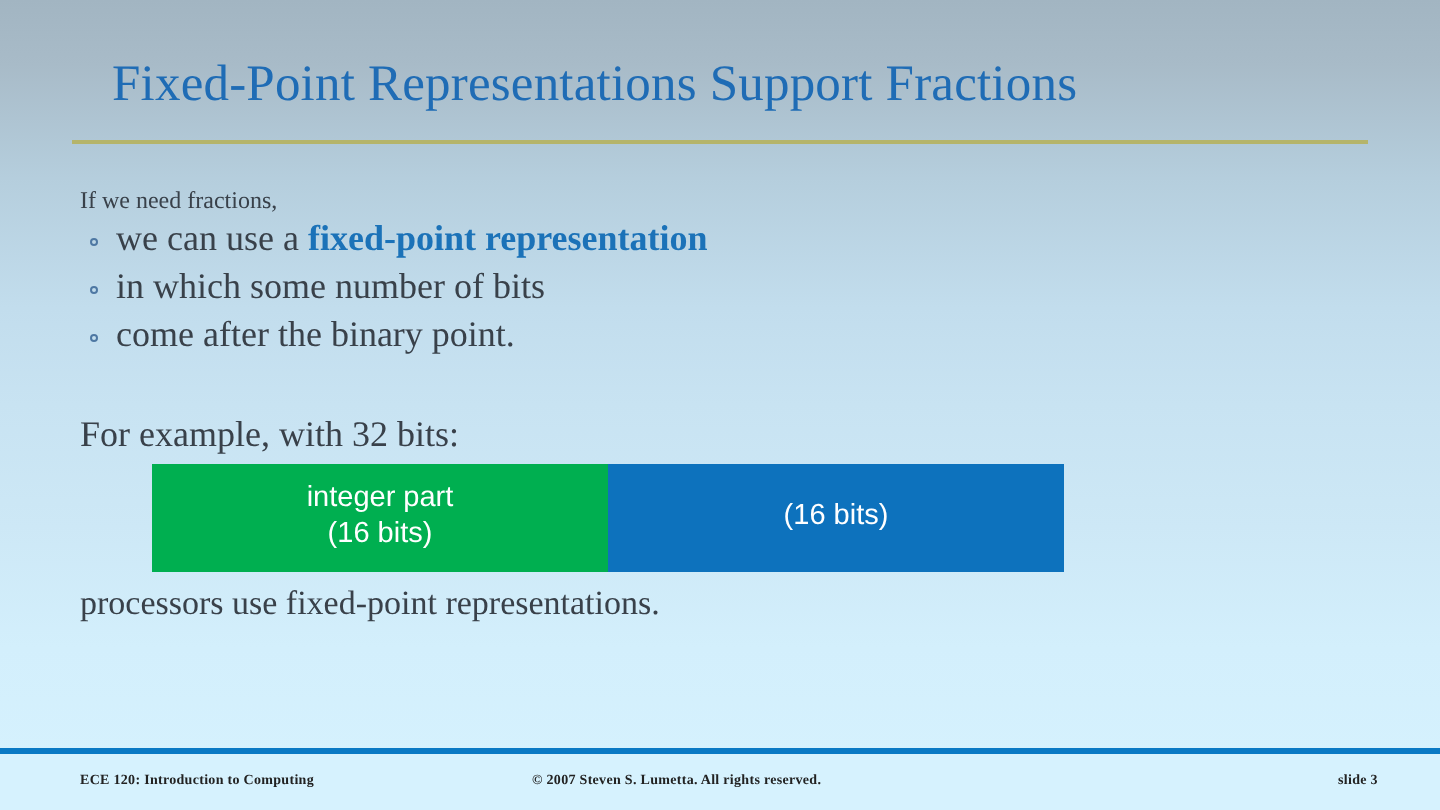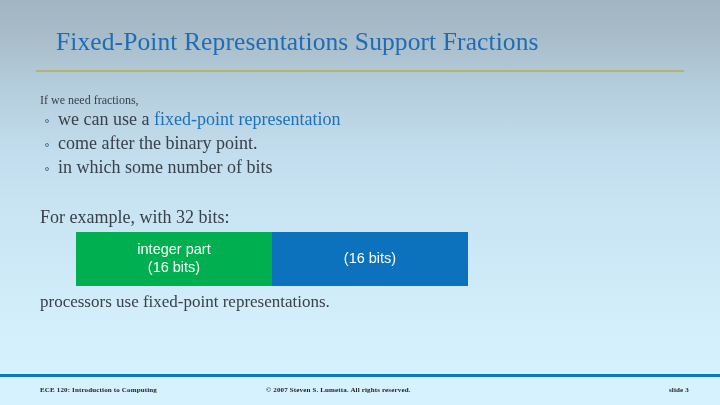--- a/index.html
+++ b/index.html
@@ -93,37 +93,37 @@
     width: 4px;
     height: 4px;
     margin-top: -1px;
     border: 1px solid #4e78a3;
     border-radius: 50%;
     box-sizing: border-box;
     background: transparent;
   }
   .emph-blue {
     color: #1b72b8;
-    font-weight: normal;
+    font-weight: bold;
   }
 
   .example-line {
     font-family: "Liberation Serif", serif;
     font-size: 18px;
     color: #39414a;
     line-height: 1.3;
     margin: 26px 0 0 0;
   }
 
   
   .fixed-point-diagram {
     position: absolute;
     left: 76px;
     top: 232px;
-    width: 392px;
+    width: 456px;
     height: 54px;
     display: flex;
     box-sizing: border-box;
   }
   .field-box {
     flex: 1 1 50%;
     display: flex;
     flex-direction: column;
     align-items: center;
     justify-content: center;
@@ -209,24 +209,24 @@
 
   <div class="body-block">
 
     <p class="lead-line">If we need fractions,</p>
 
     <ul class="bullets">
       <li class="bullet-item">
         <span class="bullet-marker"></span><span>we can use a </span><span class="emph-blue">fixed-point representation</span>
       </li>
       <li class="bullet-item">
-        <span class="bullet-marker"></span><span>come after the binary point.</span>
+        <span class="bullet-marker"></span><span>in which some number of bits</span>
       </li>
       <li class="bullet-item">
-        <span class="bullet-marker"></span><span>in which some number of bits</span>
+        <span class="bullet-marker"></span><span>come after the binary point.</span>
       </li>
     </ul>
 
     <p class="example-line">For example, with 32 bits:</p>
 
   </div>
 
   <div class="fixed-point-diagram">
     <div class="field-box integer">
       <span class="field-label">integer part</span>

